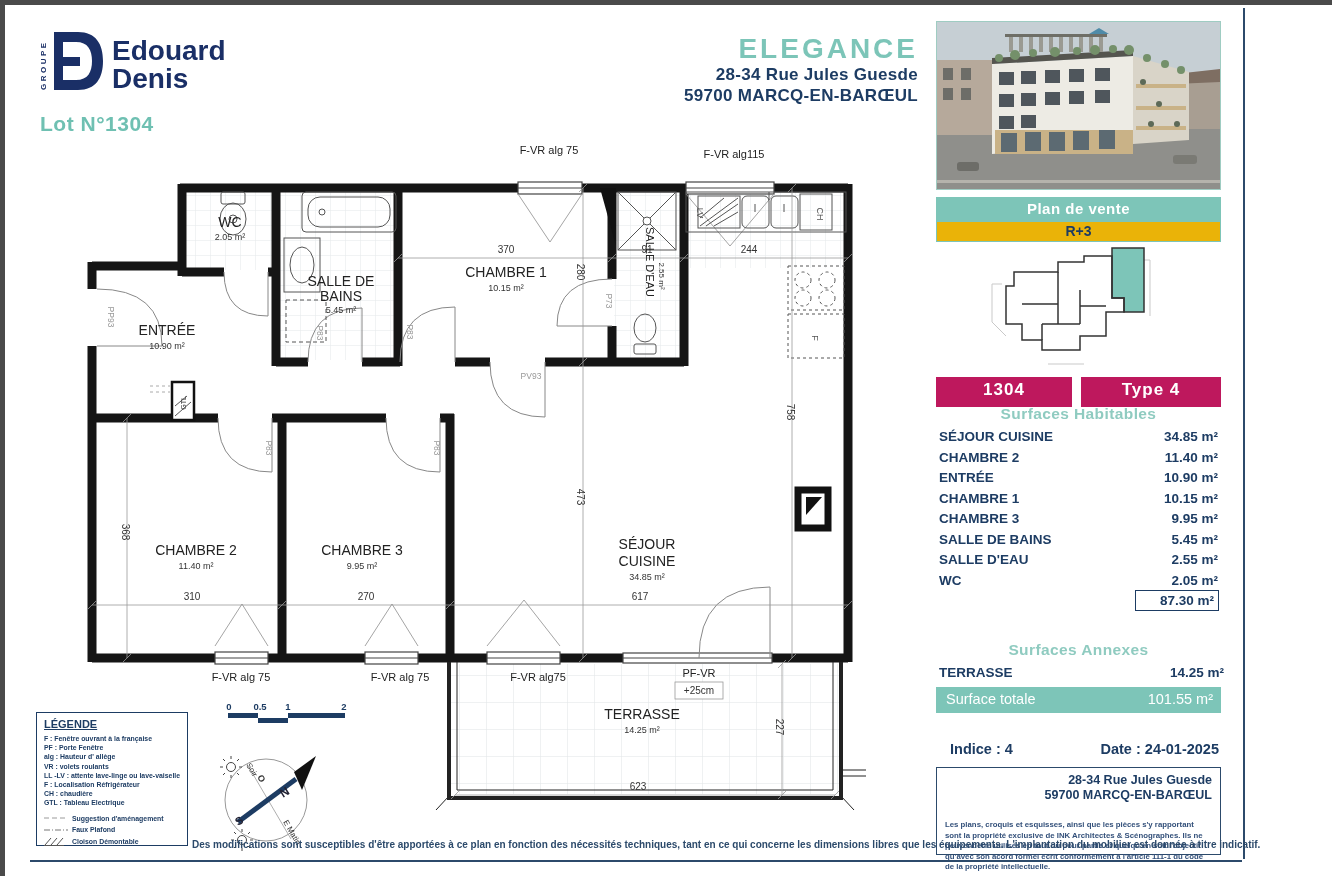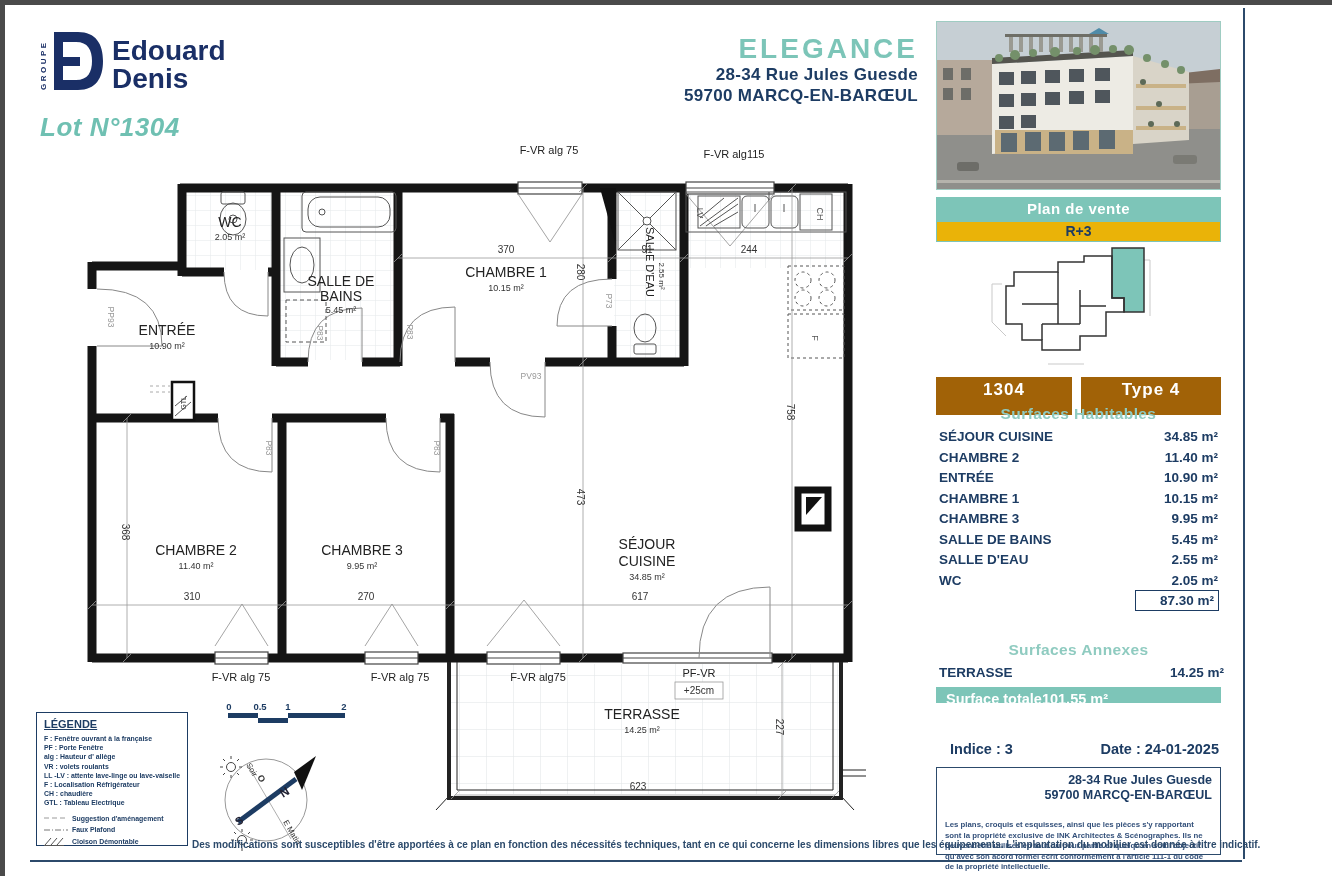--- a/index.html
+++ b/index.html
@@ -5,48 +5,48 @@
   html,body{margin:0;padding:0;}
   body{width:1332px;height:876px;position:relative;background:#fff;
        font-family:"Liberation Sans",sans-serif;overflow:hidden;color:#1d3c63;}
   .abs{position:absolute;}
   
   #frame-top{left:0;top:0;width:1332px;height:5px;background:#4a4a4a;}
   #frame-left{left:0;top:0;width:5px;height:876px;background:#4a4a4a;}
   #vrule{left:1243px;top:8px;width:2px;height:851px;background:#2c4a6b;}
   #hrule{left:30px;top:860px;width:1212px;height:2px;background:#2c4a6b;}
   
-  #lot-number{left:40px;top:112px;font-size:26px;font-weight:bold;color:#6fc0b2;letter-spacing:.5px;font-style:italic;}
+  #lot-number{left:40px;top:112px;font-size:21px;font-weight:bold;color:#6fc0b2;letter-spacing:.5px;}
   #title-block{right:414px;top:34px;text-align:right;}
   #project-name{font-size:28px;font-weight:bold;color:#7cc5b8;letter-spacing:3px;line-height:30px;}
   .addr-line{font-size:17px;font-weight:bold;color:#1d3c63;line-height:21px;letter-spacing:.3px;}
   
   #sidebar{left:936px;top:0;width:285px;height:860px;}
   .s-abs{position:absolute;left:0;width:285px;}
   #photo-frame{top:21px;height:169px;border:1px solid #9fccc2;box-sizing:border-box;}
   #band-plan-vente{top:197px;height:24px;background:#7dc5b8;color:#fff;font-weight:bold;
       font-size:15px;text-align:center;line-height:24px;letter-spacing:.5px;}
   #box-floor{top:221px;height:21px;border:1.5px solid #7dc5b8;box-sizing:border-box;background:#eab308;
       color:#1d3c63;font-weight:bold;font-size:14px;text-align:center;line-height:18px;}
   #key-plan-wrap{top:246px;height:128px;text-align:center;}
-  .lot-box{position:absolute;top:377px;height:38px;background:#a16207;color:#fff;font-weight:bold;
+  .lot-box{position:absolute;top:377px;height:30px;background:#be185d;color:#fff;font-weight:bold;
       font-size:17px;text-align:center;line-height:26px;letter-spacing:1px;}
   #lot-box-num{left:0;width:136px;}
   #lot-box-type{left:145px;width:140px;}
   .sec-title{color:#8fcbc0;font-weight:bold;font-size:15.5px;text-align:center;letter-spacing:.4px;}
   #surf-hab-title{top:405px;}
   #surf-table{top:427px;}
   .srow{display:flex;justify-content:space-between;height:20.5px;line-height:20.5px;
         font-size:13.5px;font-weight:bold;color:#1d3c63;padding:0 3px;}
   #total-box{top:590px;left:199px;width:84px;height:21px;border:1px solid #1d3c63;box-sizing:border-box;
       font-size:13.5px;font-weight:bold;text-align:right;line-height:19px;padding-right:4px;}
   #surf-ann-title{top:641px;}
   #ann-row{top:663px;}
-  #band-total{top:687px;height:16px;background:#7dc5b8;color:#fff;display:flex;
-      justify-content:flex-start;font-weight:bold;font-size:14.5px;line-height:25px;padding:0 8px 0 10px;box-sizing:border-box;}
+  #band-total{top:687px;height:26px;background:#7dc5b8;color:#fff;display:flex;
+      justify-content:space-between;font-weight:normal;font-size:14.5px;line-height:25px;padding:0 8px 0 10px;box-sizing:border-box;}
   #indice-row{top:741px;display:flex;justify-content:space-between;font-weight:bold;font-size:14.5px;padding:0 2px 0 14px;box-sizing:border-box;}
   #side-footer{top:767px;height:88px;border:1px solid #2c4a6b;box-sizing:border-box;padding:5px 8px 0 8px;}
   .footer-addr{font-size:12.5px;font-weight:bold;text-align:right;line-height:15px;color:#1d3c63;}
   #copyright{margin-top:17px;font-size:7.8px;line-height:10.5px;color:#33507a;font-weight:bold;text-align:left;}
   
   #legend{left:36px;top:712px;width:152px;height:134px;border:1.5px solid #1d3c63;box-sizing:border-box;padding:5px 4px 16px 7px;}
   #legend-title{font-size:11px;font-weight:bold;text-decoration:underline;margin-bottom:4px;}
   .lg-line{font-size:6.9px;line-height:9.2px;color:#1d3c63;font-weight:bold;white-space:nowrap;}
   .lg-item{display:flex;align-items:center;height:11.5px;}
   .lg-sym{width:24px;margin-right:4px;flex:0 0 24px;}
@@ -457,21 +457,21 @@
     <span>TERRASSE</span>
     <span>14.25 m²</span>
   </div>
 
   <div id="band-total" class="s-abs">
     <span>Surface totale</span>
     <span>101.55 m²</span>
   </div>
 
   <div id="indice-row" class="s-abs">
-    <span>Indice : 3</span>
+    <span>Indice : 4</span>
     <span>Date : 24-01-2025</span>
   </div>
 
   <div id="side-footer" class="s-abs">
     <div class="footer-addr">28-34 Rue Jules Guesde</div>
     <div class="footer-addr">59700 MARCQ-EN-BARŒUL</div>
     <div id="copyright">Les plans, croquis et esquisses, ainsi que les pièces s'y rapportant sont la propriété exclusive de INK Architectes &amp; Scénographes. Ils ne peuvent être utilisés en tout ou pour partie et quelqu'en soit l'objectif qu'avec son acord formel écrit conformément à l'article 111-1 du code de la propriété intellectuelle.</div>
   </div>
 </div>
 

